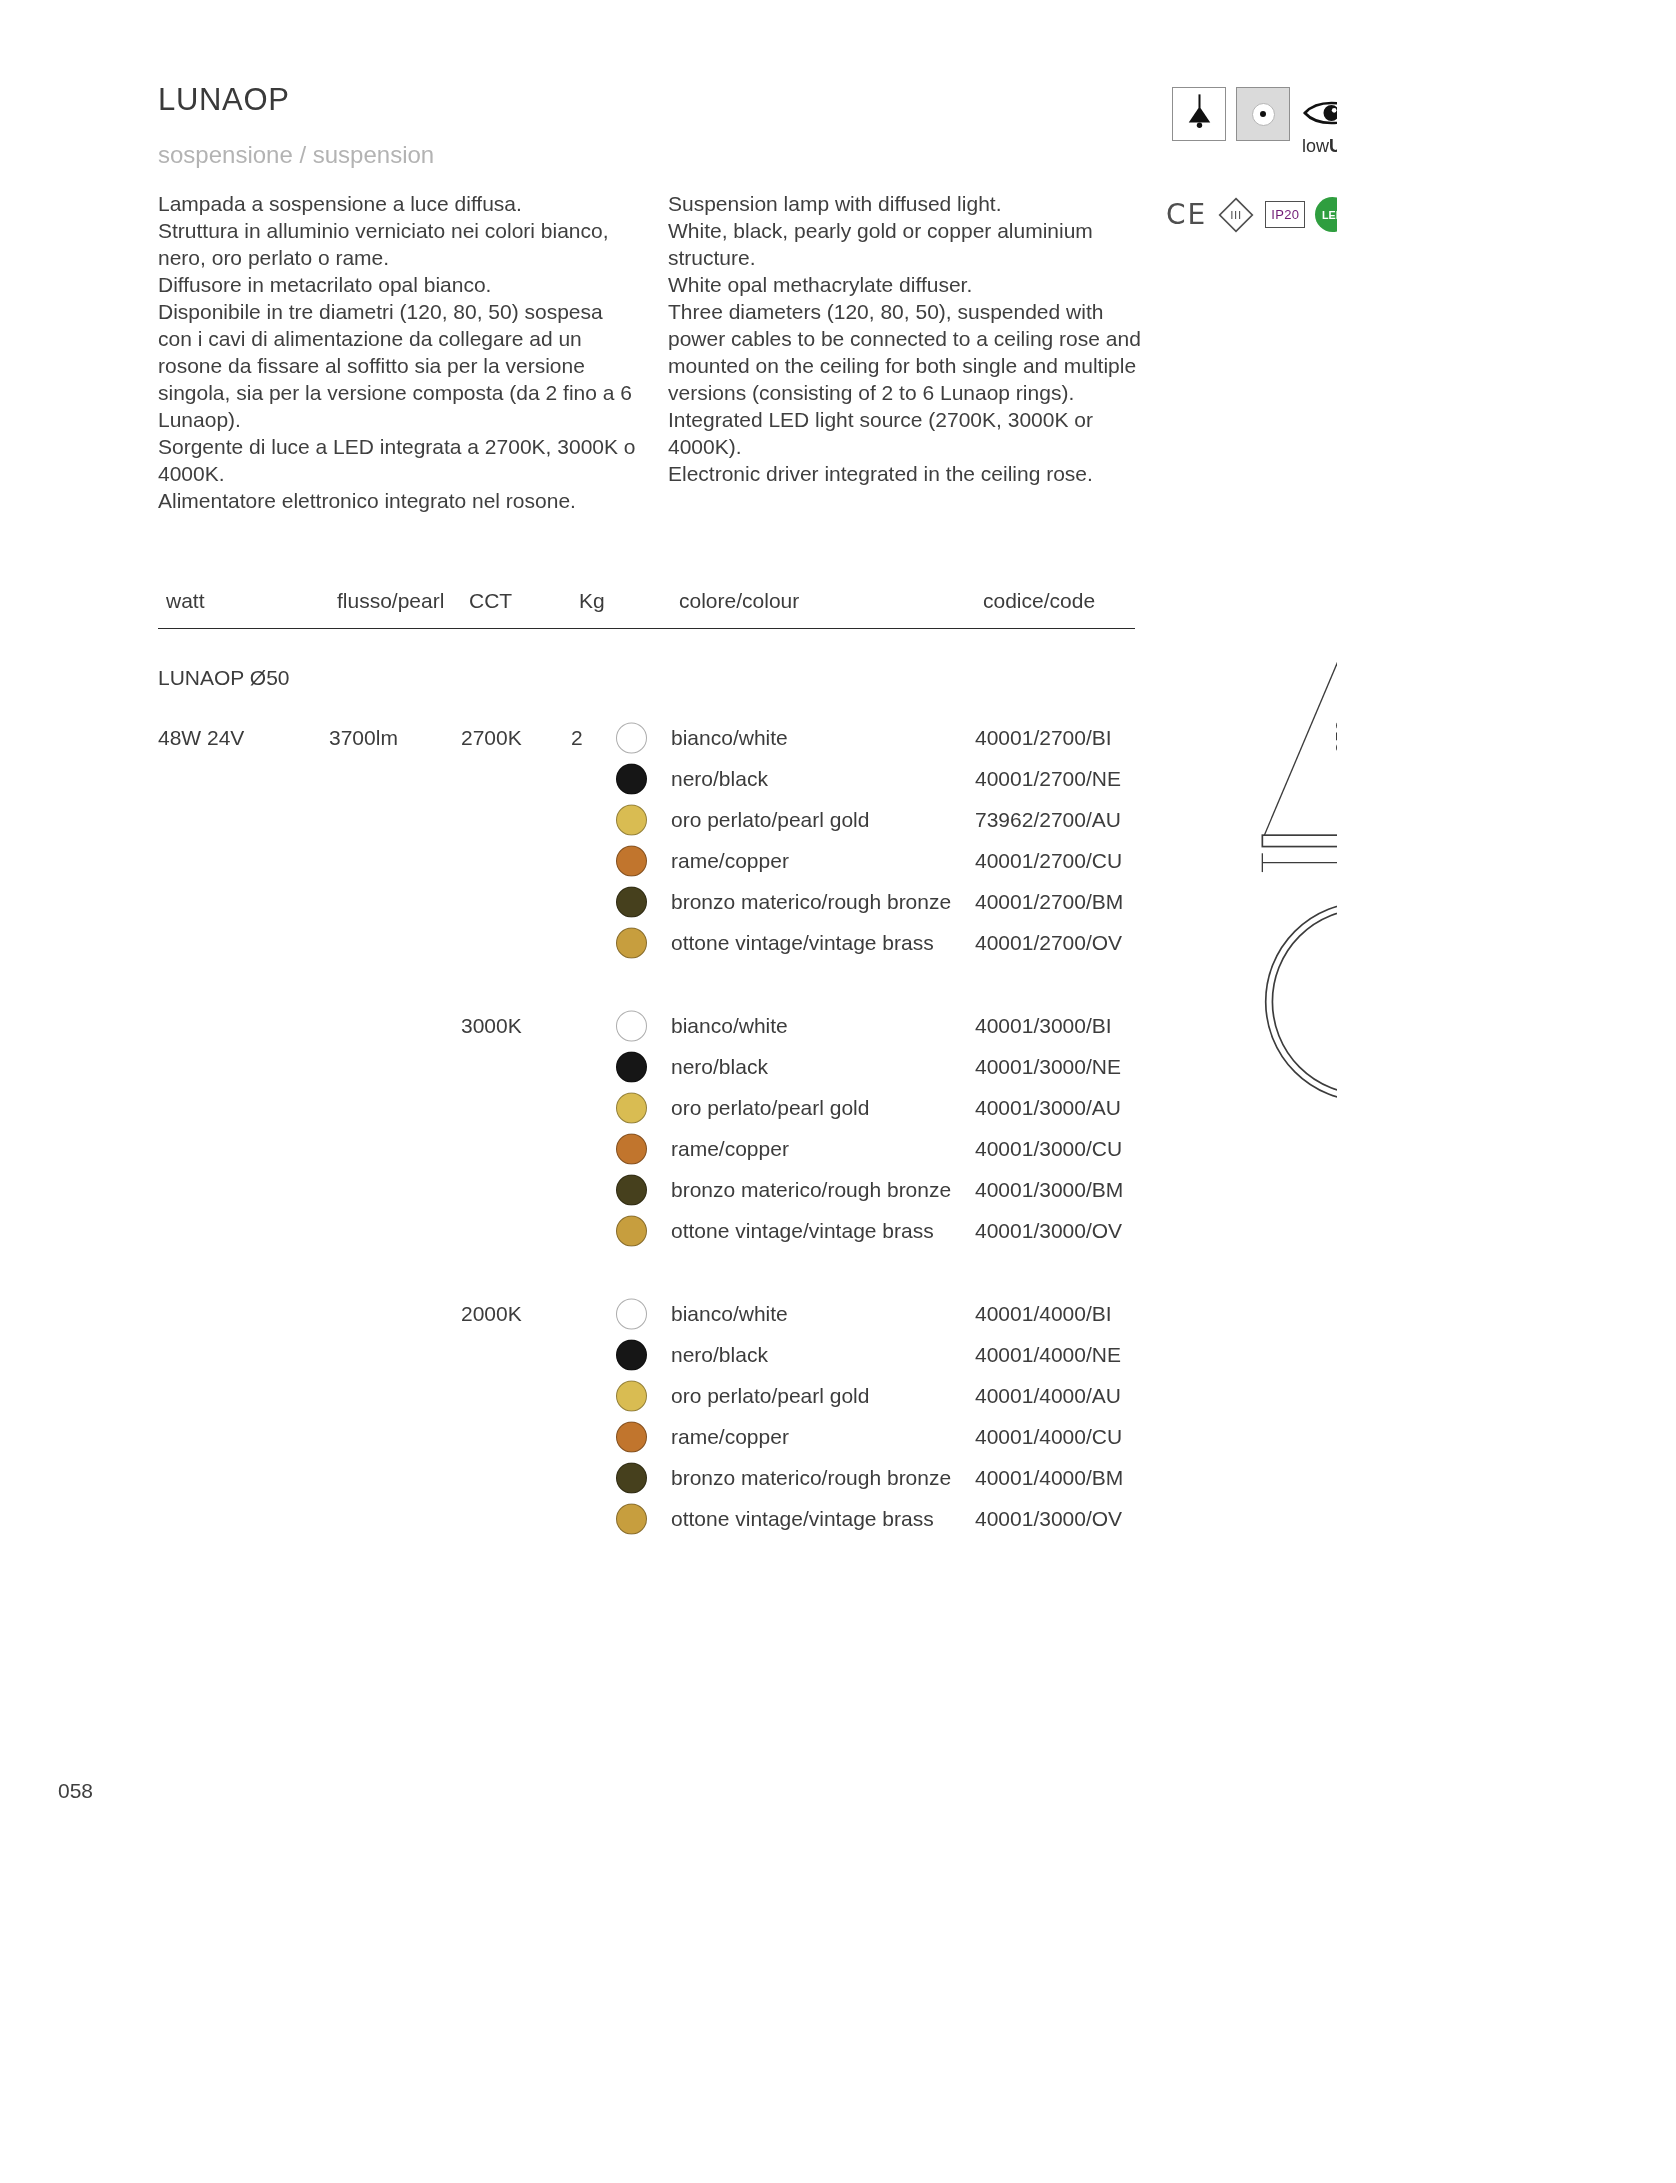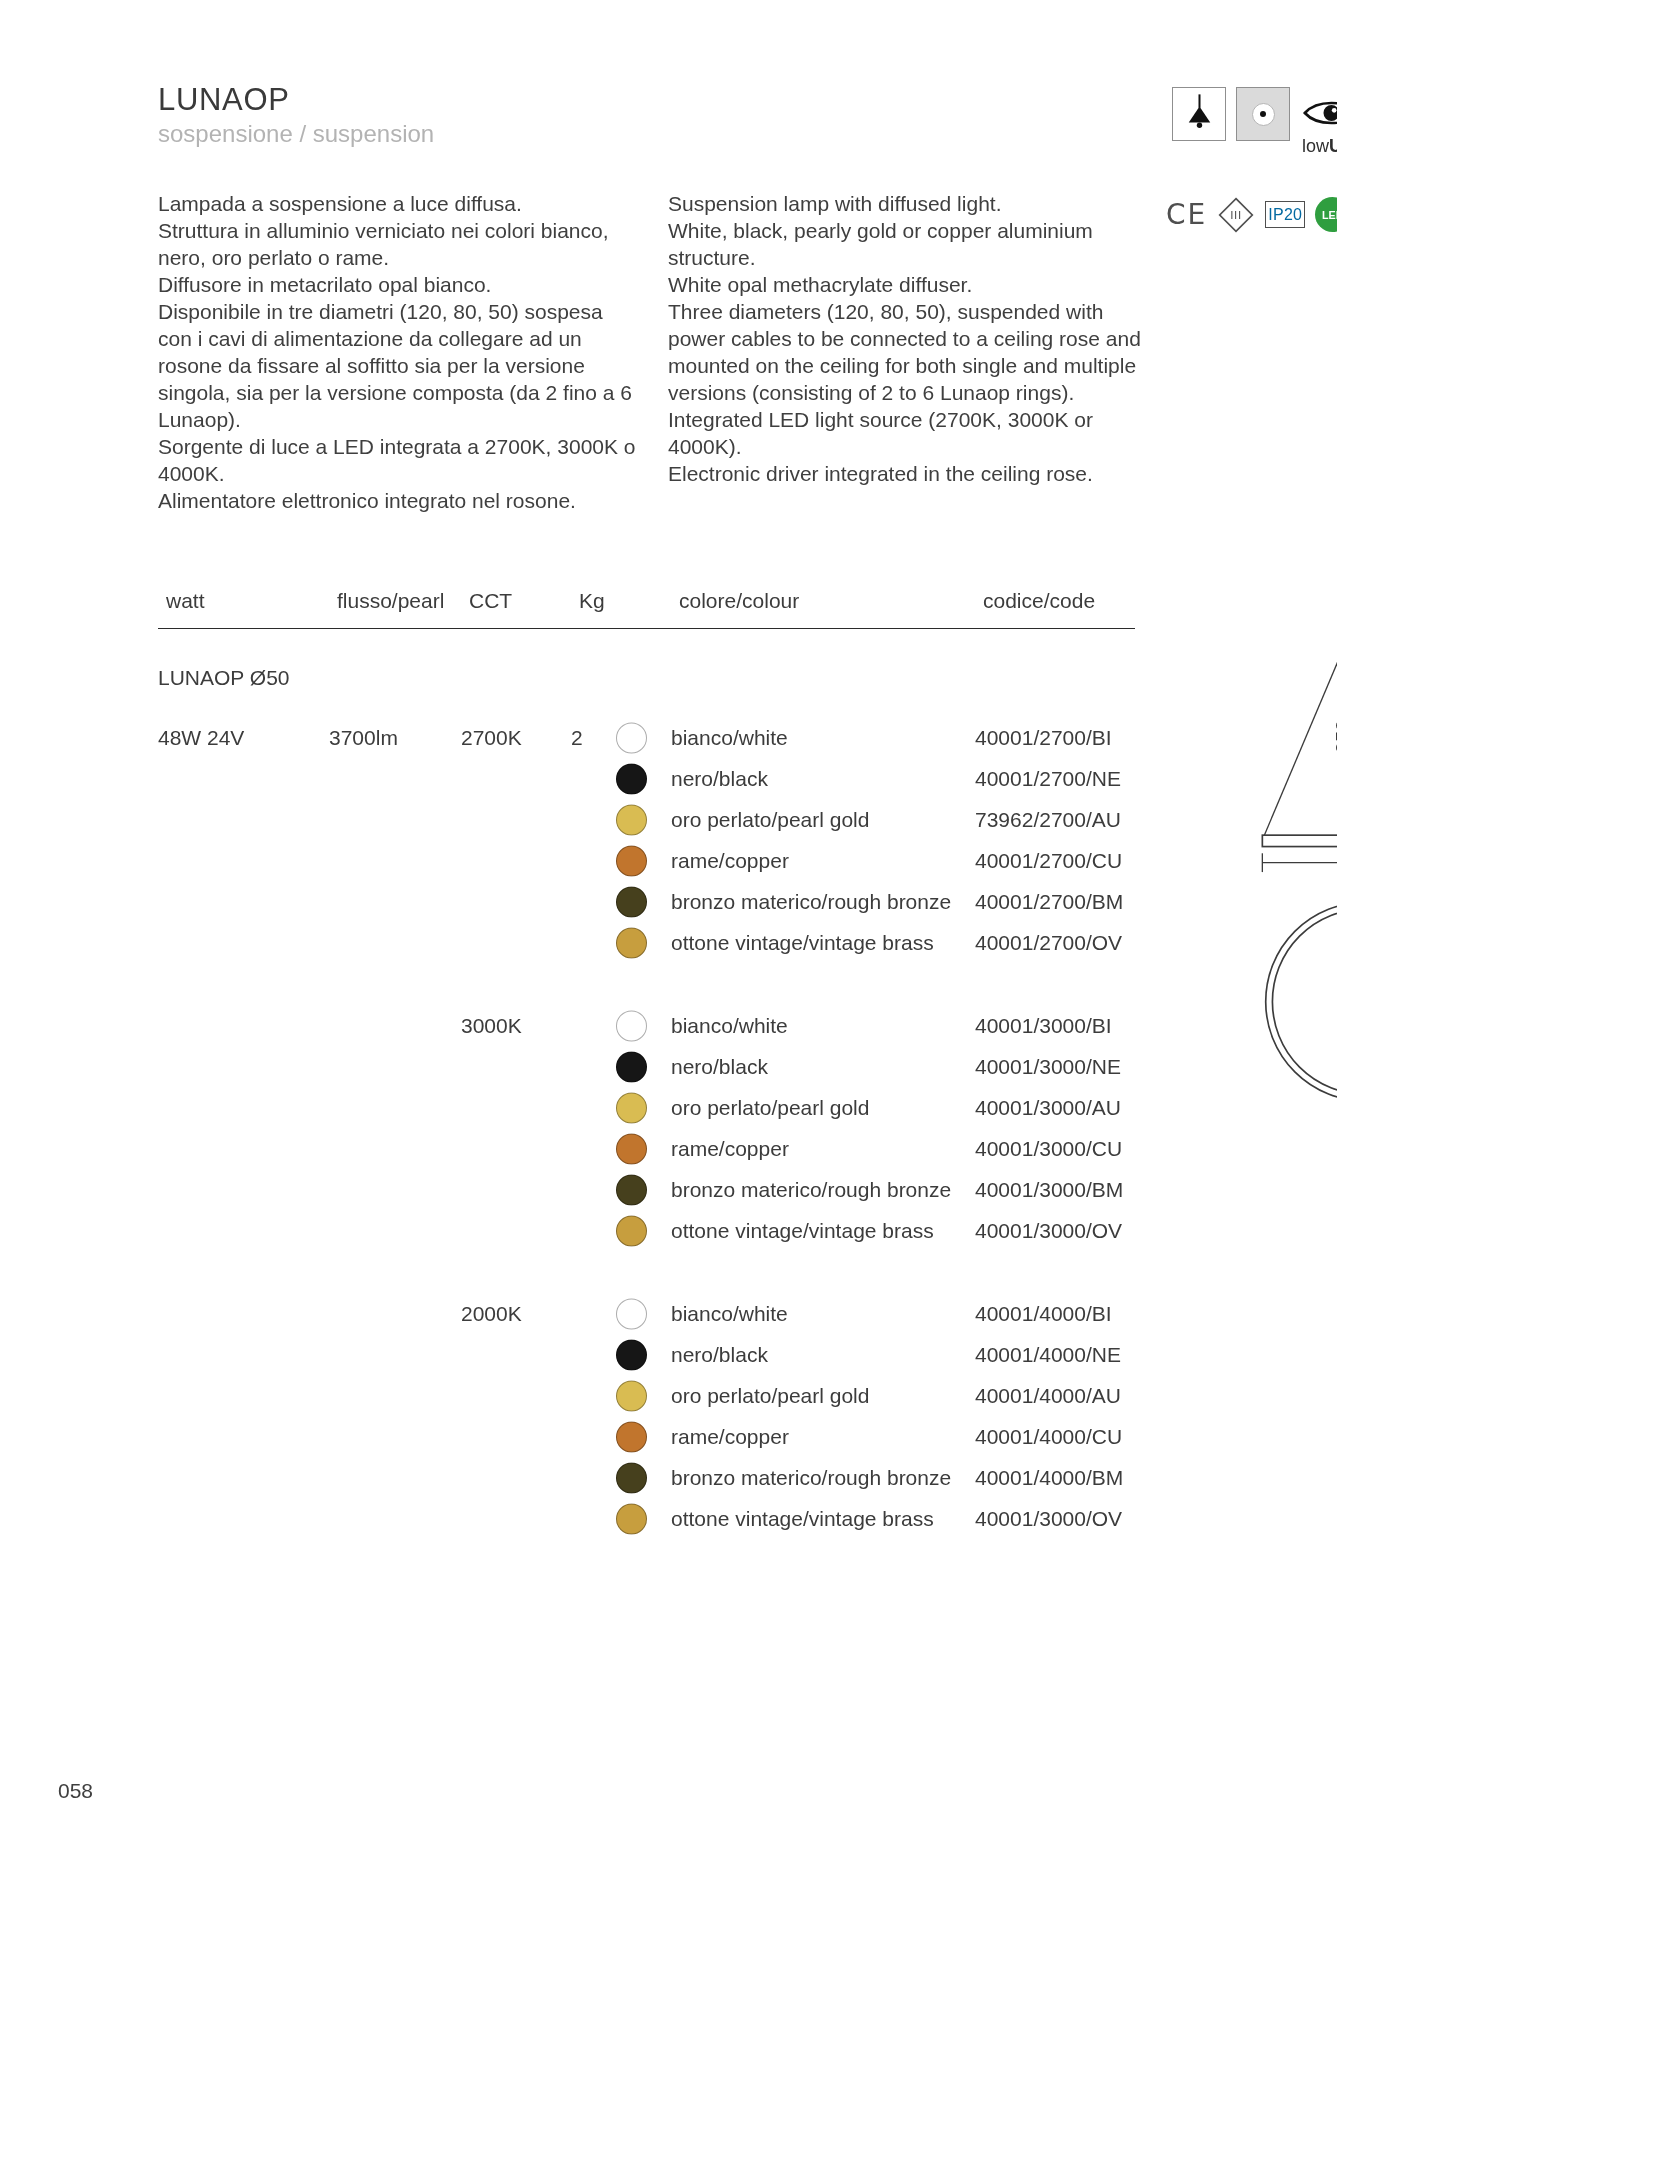--- a/index.html
+++ b/index.html
@@ -1,37 +1,37 @@
 <!DOCTYPE html>
 <html style="font-size:10.7px"><head>
 <meta charset="utf-8">
 <style>
   *{margin:0;padding:0;box-sizing:border-box}
   html,body{background:#ffffff}
   .page{position:relative;width:1337px;height:2183px;background:#ffffff;
         font-family:"Liberation Sans",sans-serif;color:#3c3c3c;overflow:hidden}
   .abs{position:absolute}
   .title{font-size:31px;color:#3a3a3a;letter-spacing:0.7px}
-  .subtitle{font-size:24px;color:#b3b3b3;margin-top:2px}
+  .subtitle{font-size:24px;color:#b3b3b3;margin-top:23px}
   .desc{font-size:21px;line-height:27px;white-space:pre-line;width:479px;color:#3f3f3f}
   .thead{font-size:21px}
   .cols span{position:absolute;white-space:nowrap;font-size:21px}
   .c0{left:0}.c1{left:171px}.c2{left:303px}.c3{left:413px}.c4{left:513px}.c5{left:817px}
   .hline{position:absolute;left:158px;top:628px;width:977px;height:1.3px;background:#2b2b2b}
   .section{font-size:21px}
   .grp{position:absolute;left:158px;width:980px}
   .row{position:relative;height:41px}
   .row span{line-height:41px;top:0}
   .row .swatch{position:absolute;left:458px;top:50%;transform:translateY(-50%);
                width:31px;height:31px;border-radius:50%;border:1.3px solid rgba(0,0,0,0.32)}
   .pagenum{font-size:21px;color:#3f3f3f}
   .typebox{width:54px;height:54px;border:1.3px solid #8f8f8f;display:flex;align-items:center;justify-content:center}
   .certs{position:absolute;left:1166px;top:193px;display:flex;align-items:center;gap:10px;height:43px}
   .ce{font-family:"DejaVu Sans",sans-serif;font-size:28px;color:#4f4f4f;letter-spacing:2px}
-  .ipbox{width:40px;height:27px;border:1.3px solid #4f4f4f;color:#0369a1;font-size:16px;
+  .ipbox{width:40px;height:27px;border:1.3px solid #4f4f4f;color:#701a75;font-size:13px;
          display:flex;align-items:center;justify-content:center;letter-spacing:0.3px}
   .led{width:35px;height:35px;border-radius:50%;background:#2f9e3f;color:#fff;font-size:10.7px;
        font-weight:bold;display:flex;align-items:center;justify-content:center}
   .tun{width:38px;height:38px;border-radius:8px;background:#e8502e;color:#fff;font-size:23px;
        font-weight:bold;display:flex;align-items:center;justify-content:center}
   .lowugr{font-size:18px;color:#2f2f2f;margin-top:3px}
   .lowugr b{font-weight:bold}
 </style>
 </head>
 <body>

